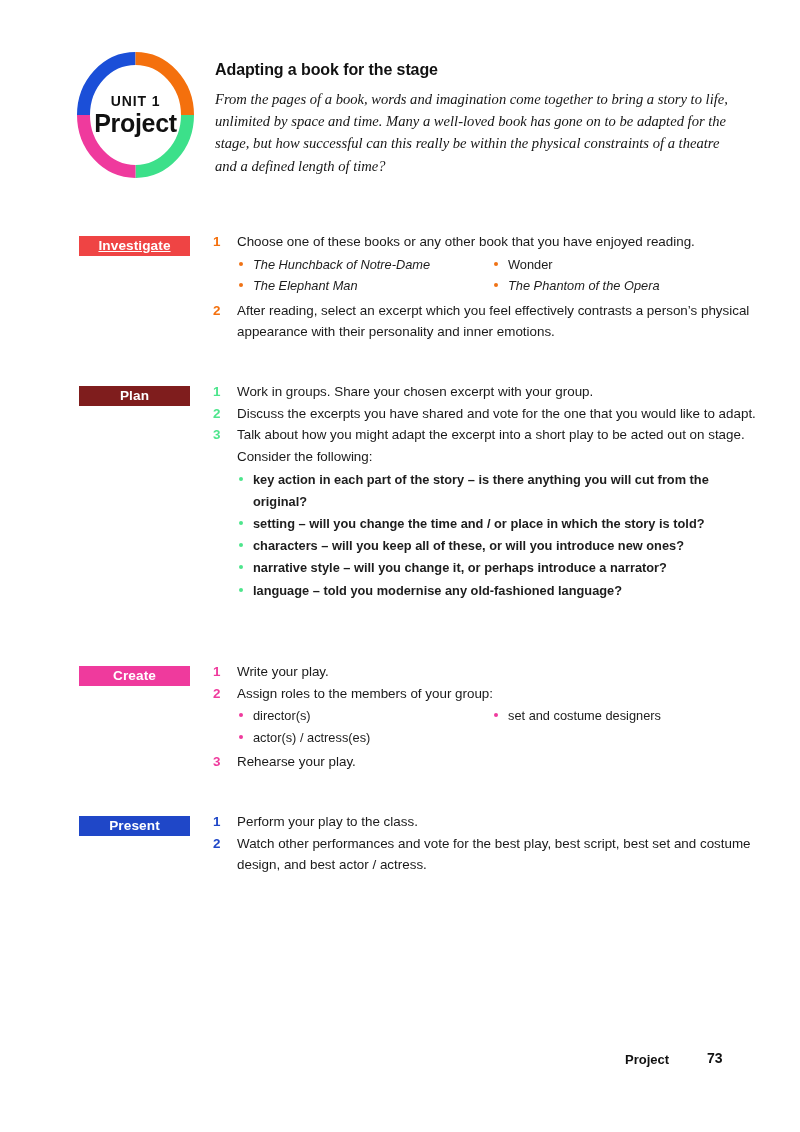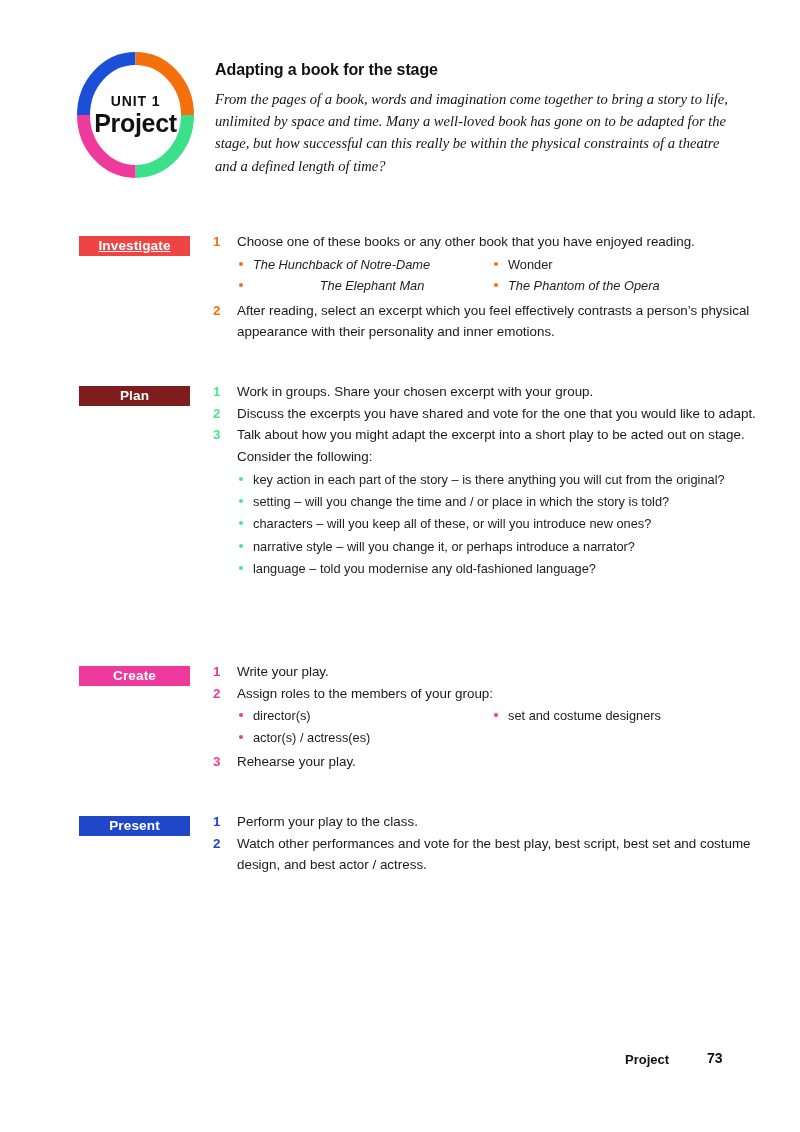--- a/index.html
+++ b/index.html
@@ -169,20 +169,21 @@
     margin-top: 1px;
   }
 
   .plan-sub {
     margin-left: 24px;
     margin-top: 1px;
   }
   .plan-sub .bul-item {
     line-height: 1.70;
     margin-bottom: 0.5px;
+    font-weight: bold;
   }
 
   
   .footer {
     position: absolute;
     left: 0; top: 1052px;
     width: 800px;
     height: 26px;
   }
   .footer-label {
@@ -230,21 +231,21 @@
 
   <div class="section sec-investigate">
     <div class="sec-badge" style="background: #ef4444; text-decoration: underline;">Investigate</div>
     <div class="sec-body">
       <div class="num-item">
         <span class="num-marker" style="color: rgb(244, 112, 13);">1</span>
         <span>Choose one of these books or any other book that you have enjoyed reading.</span>
       </div>
       <div class="book-grid">
         <div class="bul-item bul-dot-orange" style="font-style:italic;">The Hunchback of Notre-Dame</div>
-        <div class="bul-item bul-dot-orange" style="font-style:italic;text-align:center;">The Elephant Man</div>
+        <div class="bul-item bul-dot-orange" style="font-style:italic;">The Elephant Man</div>
         <div class="bul-item bul-dot-orange" style="">Wonder</div>
         <div class="bul-item bul-dot-orange" style="font-style:italic;">The Phantom of the Opera</div>
       </div>
       <div class="num-item" style="margin-top:3px;">
         <span class="num-marker" style="color: rgb(244, 112, 13);">2</span>
         <span>After reading, select an excerpt which you feel effectively contrasts a person’s physical appearance with their personality and inner emotions.</span>
       </div>
     </div>
   </div>
 

